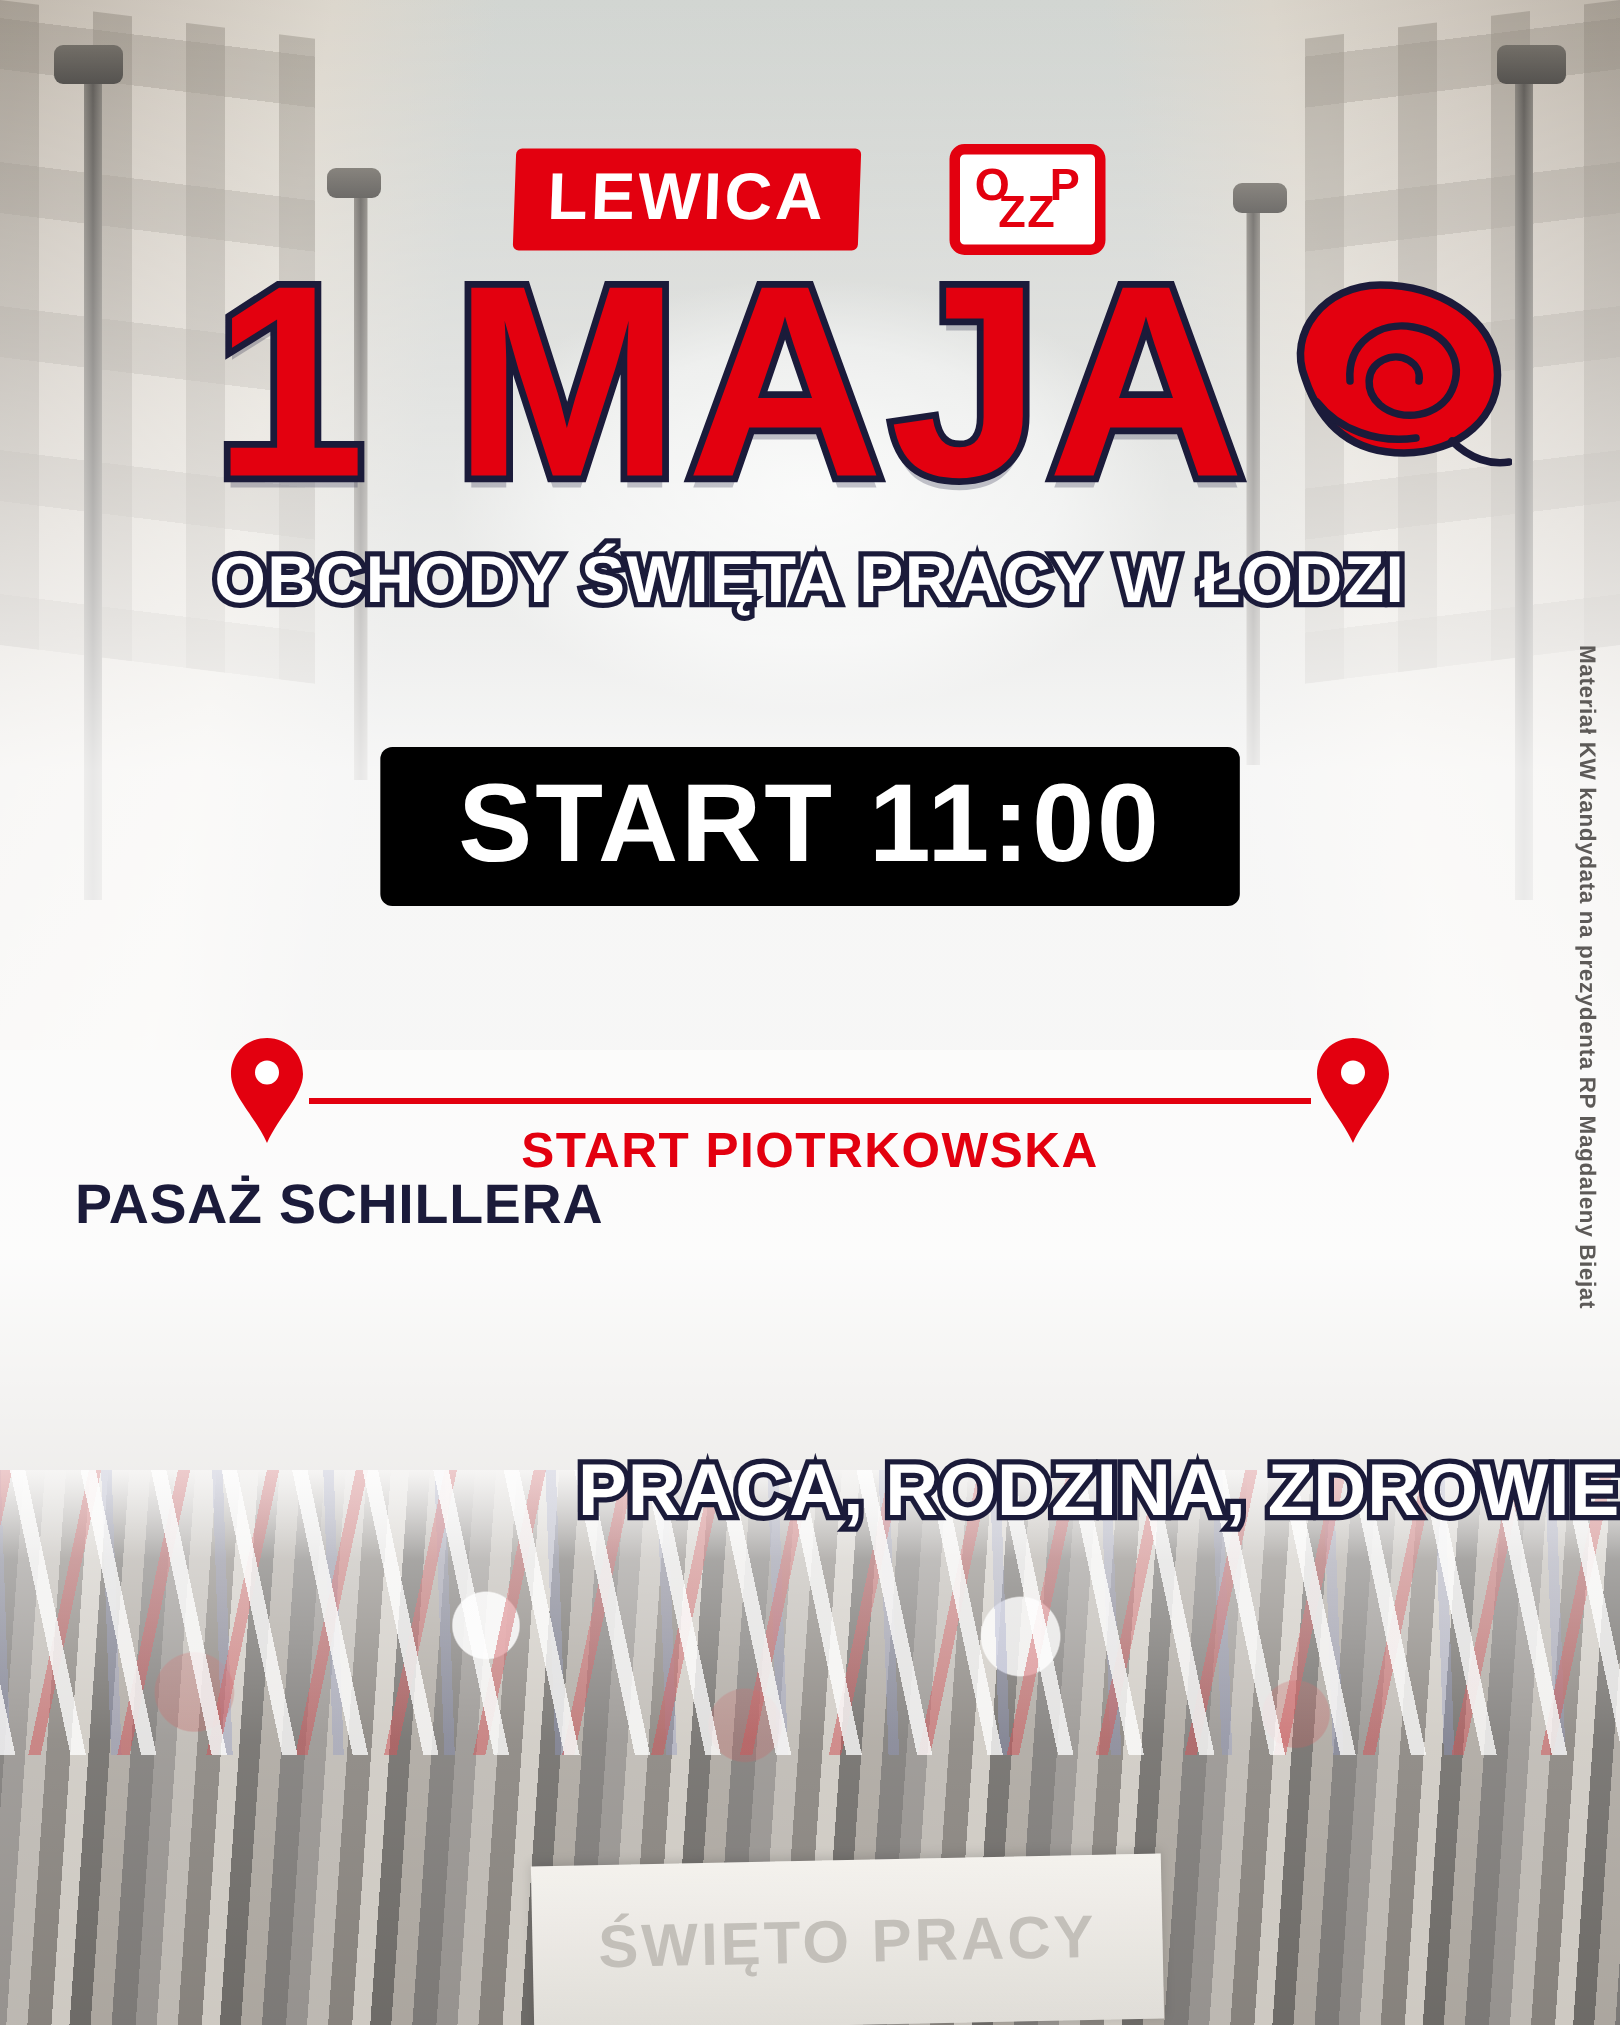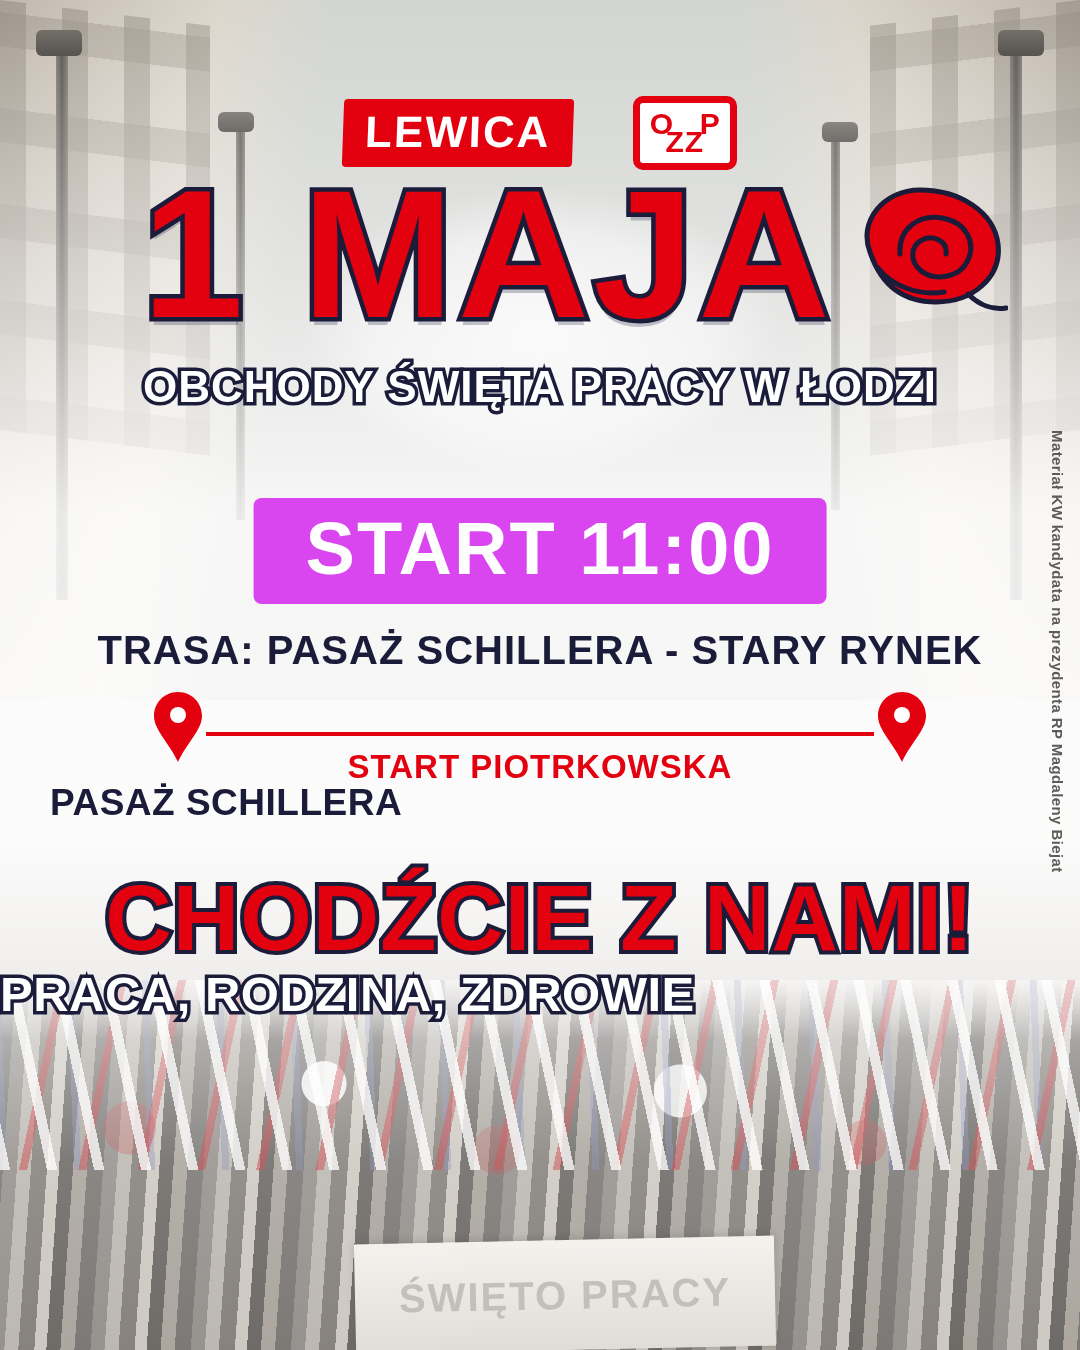--- a/index.html
+++ b/index.html
@@ -140,21 +140,21 @@
   }
   .subline {
     position: absolute; top: 362px; left: 0; width: 1080px; text-align: center;
     font-size: 44px; font-weight: 800; letter-spacing: 1px; color: #fff;
     -webkit-text-stroke: 7px #1b1b3a;
     paint-order: stroke fill;
   }
 
   .start-box {
     position: absolute; top: 498px; left: 50%; transform: translateX(-50%);
-    background: #d946ef; color: #fff; border-radius: 8px;
+    background: #000000; color: #fff; border-radius: 8px;
     padding: 14px 52px 18px;
     font-size: 74px; font-weight: 800; letter-spacing: 2px; line-height: 1;
     white-space: nowrap;
   }
 
   .route-title {
     position: absolute; top: 628px; left: 0; width: 1080px; text-align: center;
     font-size: 40px; font-weight: 800; letter-spacing: 1px; color: #1b1b3a;
   }
 
@@ -178,21 +178,21 @@
   .route-label.right { right: 22px; }
 
   .cta {
     position: absolute; top: 872px; left: 0; width: 1080px; text-align: center;
     font-size: 92px; font-weight: 800; letter-spacing: 1px; line-height: 1;
     color: #e3000f;
     -webkit-text-stroke: 8px #1b1b3a;
     paint-order: stroke fill;
   }
   .cta-sub {
-    position: absolute; top: 966px; left: 0; width: 1080px; text-align: left;
+    position: absolute; top: 966px; left: 0; width: 1080px; text-align: right;
     font-size: 49px; font-weight: 800; letter-spacing: .5px; color: #fff;
     -webkit-text-stroke: 7px #1b1b3a;
     paint-order: stroke fill;
   }
 
   .disclaimer {
     position: absolute; right: 14px; top: 430px;
     writing-mode: vertical-rl;
     font-size: 15px; font-weight: 600; color: #5d5a58; letter-spacing: .4px;
   }
@@ -248,36 +248,34 @@
         <path d="M52 72 C50 46 72 32 94 36 C118 40 128 60 120 78 C112 96 86 100 72 88 C62 79 62 64 74 58 C86 52 100 60 98 72"></path>
         <path d="M30 86 C44 104 70 114 96 110"></path>
       </g>
       <path d="M120 112 C132 124 146 128 158 126" fill="none" stroke="#1b1b3a" stroke-width="5" stroke-linecap="round"></path>
     </svg>
 
     <div class="subline">OBCHODY ŚWIĘTA PRACY W ŁODZI</div>
 
     <div class="start-box">START 11:00</div>
 
-    <div class="route-title">TRASA: PASAŻ SCHILLERA - STARY RYNEK</div>
 
     <div class="route-map">
       <div class="route-line"></div>
 
       <svg class="pin left" viewBox="0 0 52 74">
         <path d="M26 2 C12 2 2 13 2 26 C2 40 18 54 26 72 C34 54 50 40 50 26 C50 13 40 2 26 2 Z" fill="#e3000f"></path>
         <circle cx="26" cy="25" r="8" fill="#ffffff"></circle>
       </svg>
       <svg class="pin right" viewBox="0 0 52 74">
         <path d="M26 2 C12 2 2 13 2 26 C2 40 18 54 26 72 C34 54 50 40 50 26 C50 13 40 2 26 2 Z" fill="#e3000f"></path>
         <circle cx="26" cy="25" r="8" fill="#ffffff"></circle>
       </svg>
 
       <div class="route-street">START PIOTRKOWSKA</div>
       <div class="route-label left">PASAŻ SCHILLERA</div>
     </div>
 
-    <div class="cta">CHODŹCIE Z NAMI!</div>
     <div class="cta-sub">PRACA, RODZINA, ZDROWIE</div>
 
     <div class="disclaimer">Materiał KW kandydata na prezydenta RP Magdaleny Biejat</div>
   </div>
 </div>
 
 </body></html>

